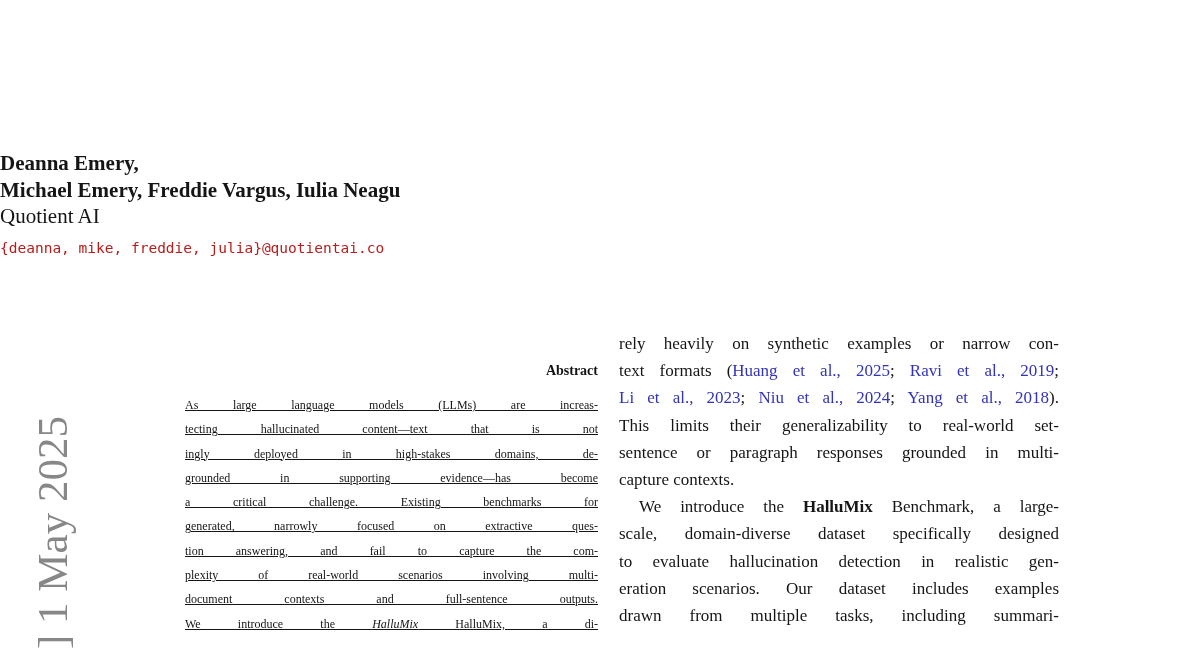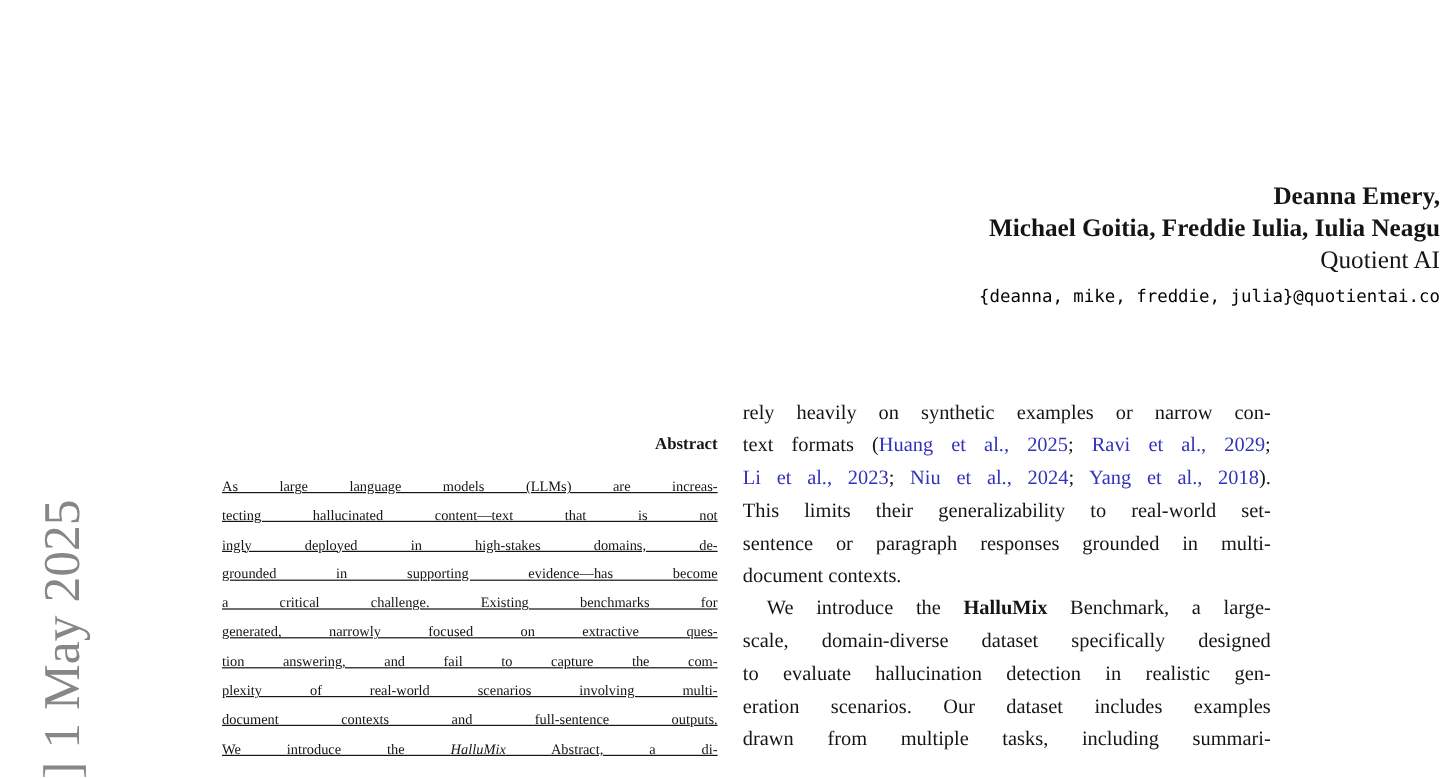--- a/index.html
+++ b/index.html
@@ -37,31 +37,31 @@
     font-size: 28px;
     font-weight: bold;
     line-height: 34px;
   }
   .title .tline { text-align: center; }
   .authors {
     position: absolute;
     left: 0;
     top: 150px;
     width: 1200px;
-    text-align: right;
+    text-align: left;
     font-size: 21px;
     line-height: 26.5px;
   }
   .author-line.bold { font-weight: bold; }
   .email {
     margin-top: 8px;
     font-family: "DejaVu Sans Mono", monospace;
     font-size: 14.5px;
     line-height: 20px;
-    color: #000000;
+    color: #b91c1c;
   }
   .col { position: absolute; }
   .col-left { left: 185px; top: 342px; width: 413px; }
   .col-right { left: 619px; top: 330px; width: 440px; }
   .abstract-heading {
     text-align: right;
     font-weight: bold;
     font-size: 14px;
     line-height: 25px;
     margin-top: 16px;
@@ -89,52 +89,52 @@
 </head>
 <body>
 
 <div class="page">
 
   <div class="watermark">] 1 May 2025</div>
 
 
   <div class="authors">
     <div class="author-line bold">Deanna Emery,</div>
-    <div class="author-line bold">Michael Goitia, Freddie Iulia, Iulia Neagu</div>
+    <div class="author-line bold">Michael Emery, Freddie Vargus, Iulia Neagu</div>
     <div class="author-line">Quotient AI</div>
     <div class="email">{deanna, mike, freddie, julia}@quotientai.co</div>
   </div>
 
   <div class="col col-left">
     <div class="abstract-heading">Abstract</div>
     <div class="abstract-body textcol">
         <div class="para">
           <div class="tline"><span>As large language models (LLMs) are increas-</span></div>
           <div class="tline"><span>tecting hallucinated content—text that is not</span></div>
           <div class="tline"><span>ingly deployed in high-stakes domains, de-</span></div>
           <div class="tline"><span>grounded in supporting evidence—has become</span></div>
           <div class="tline"><span>a critical challenge. Existing benchmarks for</span></div>
           <div class="tline"><span>generated, narrowly focused on extractive ques-</span></div>
           <div class="tline"><span>tion answering, and fail to capture the com-</span></div>
           <div class="tline"><span>plexity of real-world scenarios involving multi-</span></div>
           <div class="tline"><span>document contexts and full-sentence outputs.</span></div>
-          <div class="tline"><span>We introduce the </span><span class="seg-i">HalluMix</span><span> Abstract, a di-</span></div>
+          <div class="tline"><span>We introduce the </span><span class="seg-i">HalluMix</span><span> HalluMix, a di-</span></div>
         </div>
       </div>
   </div>
 
   <div class="col col-right">
     <div class="body-text textcol">
         <div class="para">
           <div class="tline"><span>rely heavily on synthetic examples or narrow con-</span></div>
-          <div class="tline"><span>text formats (</span><span class="seg-cite">Huang et al., 2025</span><span>; </span><span class="seg-cite">Ravi et al., 2029</span><span>;</span></div>
+          <div class="tline"><span>text formats (</span><span class="seg-cite">Huang et al., 2025</span><span>; </span><span class="seg-cite">Ravi et al., 2019</span><span>;</span></div>
           <div class="tline"><span class="seg-cite">Li et al., 2023</span><span>; </span><span class="seg-cite">Niu et al., 2024</span><span>; </span><span class="seg-cite">Yang et al., 2018</span><span>).</span></div>
           <div class="tline"><span>This limits their generalizability to real-world set-</span></div>
           <div class="tline"><span>sentence or paragraph responses grounded in multi-</span></div>
-          <div class="tline flush"><span>document contexts.</span></div>
+          <div class="tline flush"><span>capture contexts.</span></div>
         </div>
         <div class="para">
           <div class="tline indent"><span>We introduce the </span><span class="seg-b">HalluMix</span><span> Benchmark, a large-</span></div>
           <div class="tline"><span>scale, domain-diverse dataset specifically designed</span></div>
           <div class="tline"><span>to evaluate hallucination detection in realistic gen-</span></div>
           <div class="tline"><span>eration scenarios. Our dataset includes examples</span></div>
           <div class="tline"><span>drawn from multiple tasks, including summari-</span></div>
         </div>
       </div>
   </div>

